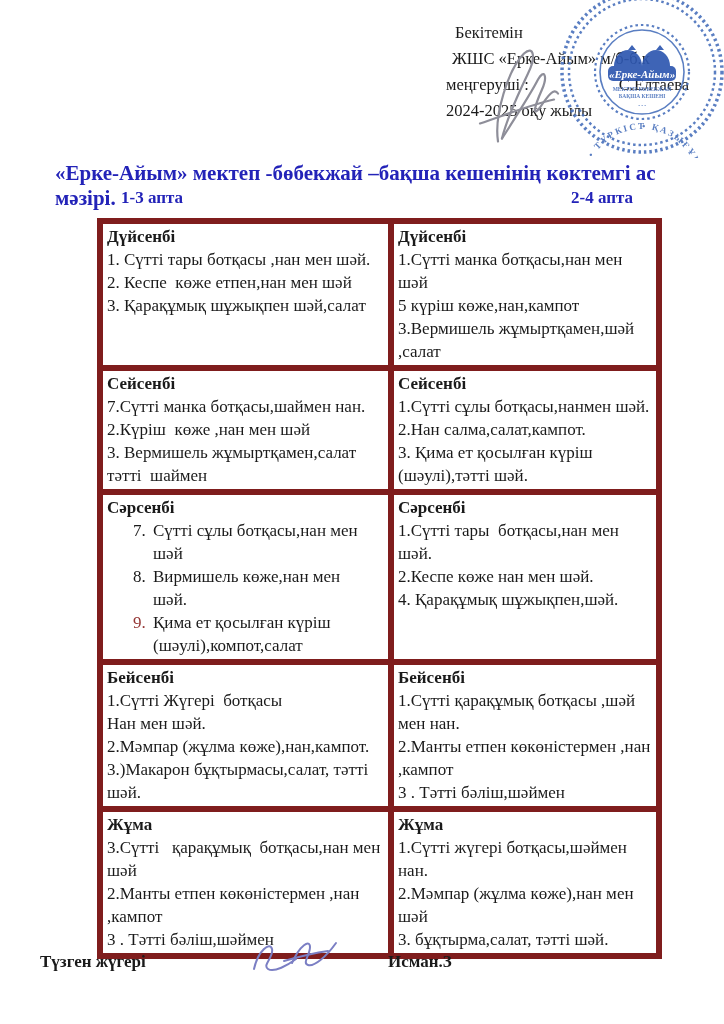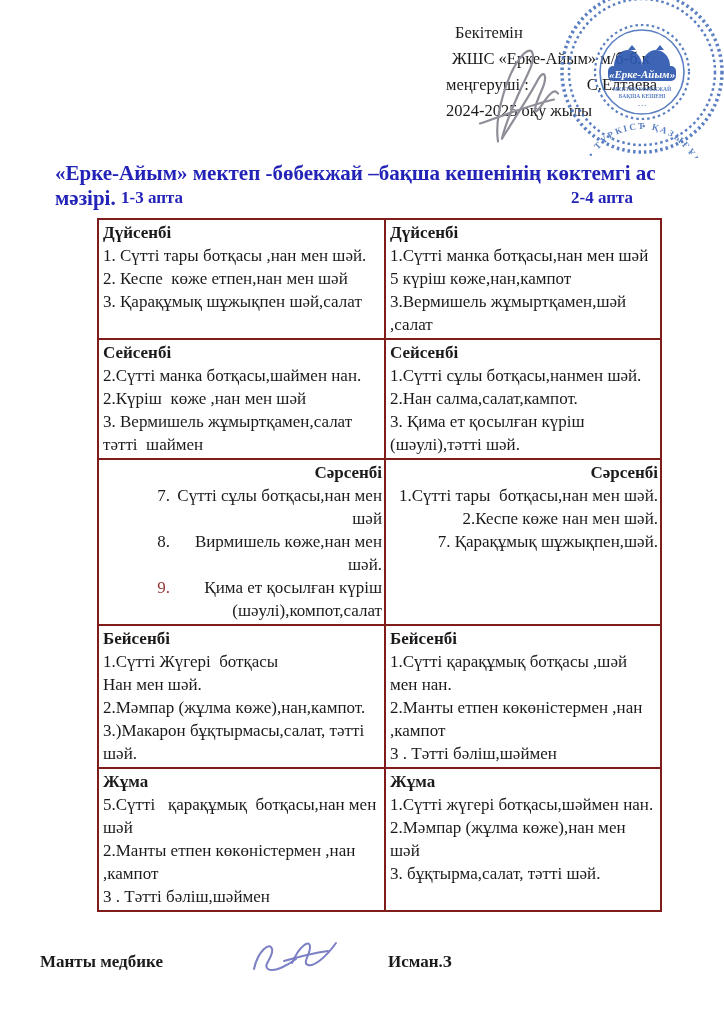--- a/index.html
+++ b/index.html
@@ -7,21 +7,21 @@
     position:relative; width:724px; height:1024px; background:#ffffff;
     overflow:hidden; font-family:"Liberation Serif", serif; color:#1a1a1a;
   }
   
   .approve{
     position:absolute; left:446px; top:20px; width:272px;
     font-size:16.5px; line-height:26px;
   }
   .approve .l1{padding-left:9px;}
   .approve .l2{padding-left:6px;}
-  .approve .l3{display:flex;}
+  .approve .l3{display:flex;gap:32px;}
   .approve .mgr-name{margin-left:58px;}
   
   .stamp{position:absolute; left:556px; top:-14px; width:172px; height:172px; opacity:.92;}
   
   .sig-top{position:absolute; left:468px; top:42px; width:122px; height:108px;}
   .sig-bottom{position:absolute; left:248px; top:934px; width:100px; height:50px;}
   
   .title{
     position:absolute; left:55px; top:161px; width:640px;
     font-size:21px; font-weight:bold; color:var(--title_blue,#2323b8);
@@ -29,21 +29,21 @@
   .weeks{position:absolute; left:8px; top:188px; width:628px; height:24px;
     font-size:17px; font-weight:bold; color:var(--title_blue,#2323b8);}
   .week-left{position:absolute; left:113px;}
   .week-right{position:absolute; left:563px;}
   
   table.menu{
     position:absolute; left:97px; top:218px; width:565px;
     border-collapse:collapse; table-layout:fixed;
   }
   table.menu td{
-    border:2px solid #7f1d1d; vertical-align:top;
+    border:6px solid #7f1d1d; vertical-align:top;
     padding:1px 2px 2px 4px; font-size:17px; line-height:23px;
   }
   table.menu td.c-left{width:279px;}
   .day{font-weight:bold;}
   .pitem{white-space:pre-wrap;}
   .numitem{padding-left:26px;}
   .nmark{display:inline-block; width:20px;}
   .nmark.red{color:var(--marker_red,#953735);}
   .ntext{display:inline-block; width:212px; vertical-align:top; white-space:pre-wrap;}
   
@@ -117,79 +117,79 @@
           <td class="c-right">
             <div class="day">Дүйсенбі</div>
             <div class="pitem">1.Сүтті манка ботқасы,нан мен шәй</div>
             <div class="pitem">5 күріш көже,нан,кампот</div>
             <div class="pitem">3.Вермишель жұмыртқамен,шәй ,салат</div>
           </td>
         </tr>
         <tr style="height: 118px;">
           <td class="c-left">
             <div class="day">Сейсенбі</div>
-            <div class="pitem">2.Сүтті манка ботқасы,шаймен нан.</div>
+            <div class="pitem">7.Сүтті манка ботқасы,шаймен нан.</div>
             <div class="pitem">2.Күріш  көже ,нан мен шәй</div>
             <div class="pitem">3. Вермишель жұмыртқамен,салат тәтті  шаймен</div>
           </td>
           <td class="c-right">
             <div class="day">Сейсенбі</div>
             <div class="pitem">1.Сүтті сұлы ботқасы,нанмен шәй.</div>
             <div class="pitem">2.Нан салма,салат,кампот.</div>
             <div class="pitem">3. Қима ет қосылған күріш (шәулі),тәтті шәй.</div>
           </td>
         </tr>
-        <tr style="height: 130px; text-align: right;">
+        <tr style="height: 130px;">
           <td class="c-left">
             <div class="day">Сәрсенбі</div>
             <div class="numitem"><span class="nmark">7.</span><span class="ntext">Сүтті сұлы ботқасы,нан мен шәй</span></div>
             <div class="numitem"><span class="nmark">8.</span><span class="ntext">Вирмишель көже,нан мен шәй.</span></div>
             <div class="numitem"><span class="nmark red">9.</span><span class="ntext">Қима ет қосылған күріш (шәулі),компот,салат</span></div>
           </td>
           <td class="c-right">
             <div class="day">Сәрсенбі</div>
             <div class="pitem">1.Сүтті тары  ботқасы,нан мен шәй.</div>
             <div class="pitem">2.Кеспе көже нан мен шәй.</div>
-            <div class="pitem">7. Қарақұмық шұжықпен,шәй.</div>
+            <div class="pitem">4. Қарақұмық шұжықпен,шәй.</div>
           </td>
         </tr>
         <tr style="height: 121px;">
           <td class="c-left">
             <div class="day">Бейсенбі</div>
             <div class="pitem">1.Сүтті Жүгері  ботқасы</div>
             <div class="pitem">Нан мен шәй.</div>
             <div class="pitem">2.Мәмпар (жұлма көже),нан,кампот.</div>
             <div class="pitem">3.)Макарон бұқтырмасы,салат, тәтті шәй.</div>
           </td>
           <td class="c-right">
             <div class="day">Бейсенбі</div>
             <div class="pitem">1.Сүтті қарақұмық ботқасы ,шәй мен нан.</div>
             <div class="pitem">2.Манты етпен көкөністермен ,нан ,кампот</div>
             <div class="pitem">3 . Тәтті бәліш,шәймен</div>
           </td>
         </tr>
         <tr style="height: 127px;">
           <td class="c-left">
             <div class="day">Жұма</div>
-            <div class="pitem">5.Сүтті   қарақұмық  ботқасы,нан мен шәй</div>
+            <div class="pitem">3.Сүтті   қарақұмық  ботқасы,нан мен шәй</div>
             <div class="pitem">2.Манты етпен көкөністермен ,нан ,кампот</div>
             <div class="pitem">3 . Тәтті бәліш,шәймен</div>
           </td>
           <td class="c-right">
             <div class="day">Жұма</div>
             <div class="pitem">1.Сүтті жүгері ботқасы,шәймен нан.</div>
             <div class="pitem">2.Мәмпар (жұлма көже),нан мен шәй</div>
             <div class="pitem">3. бұқтырма,салат, тәтті шәй.</div>
           </td>
         </tr>
       </tbody>
   </table>
 
   <div class="footer">
-    <span class="f-left">Манты медбике</span>
+    <span class="f-left">Түзген жүгері</span>
     <span class="f-right">Исман.З</span>
   </div>
 
   <div class="sig-bottom">
     <svg width="100" height="50" viewBox="0 0 100 48">
       <g fill="none" style="stroke:var(--sig_blue,#7b7fc4)" stroke-width="2" stroke-linecap="round">
         <path d="M6,34 C10,16 22,6 24,14 C26,22 14,30 20,34 C26,38 40,30 48,24"></path>
         <path d="M44,28 C52,10 62,4 62,12 C62,20 54,28 60,30 C66,32 78,22 88,8"></path>
         <path d="M36,26 C50,22 66,18 80,16"></path>
       </g>

